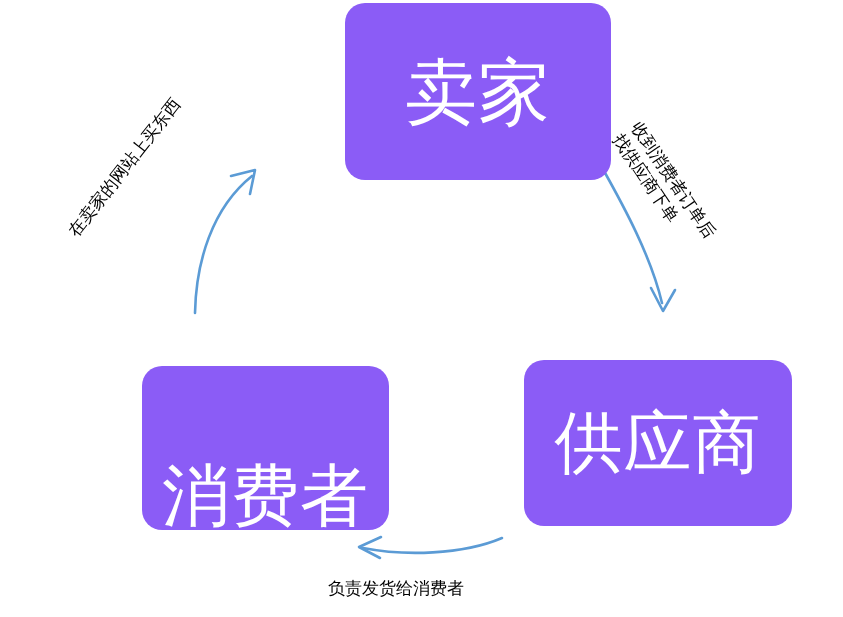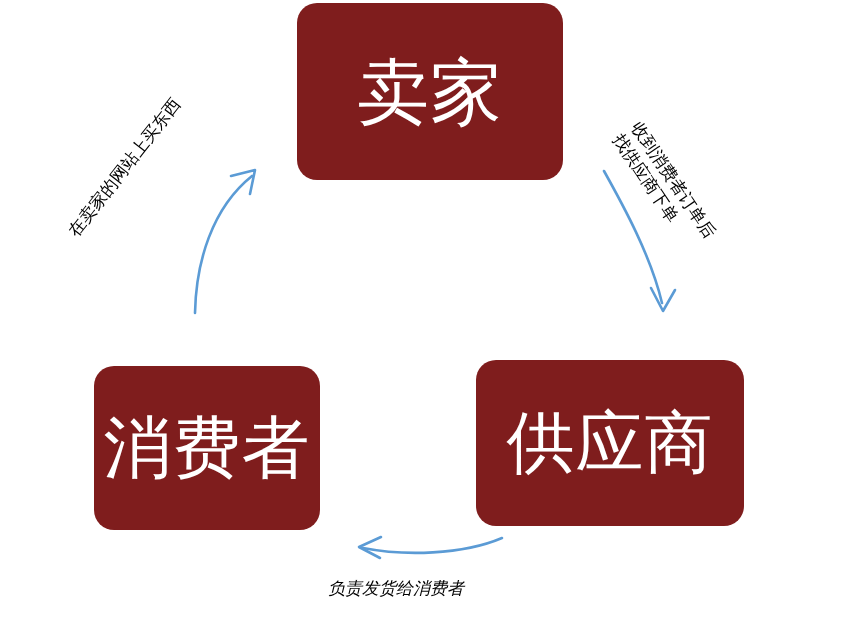--- a/index.html
+++ b/index.html
@@ -12,44 +12,46 @@
   }
   #canvas {
     position: relative;
     width: 843px;
     height: 617px;
     background: #ffffff;
     overflow: hidden;
   }
   .node {
     position: absolute;
-    background: #7f1d1d;
+    background: #8b5cf6;
     border-radius: 20px;
     display: flex;
     align-items: center;
     justify-content: center;
     color: #ffffff;
     letter-spacing: 1px;
     line-height: 1;
     white-space: nowrap;
     user-select: none;
+    margin-left: 48px;
   }
   #node-seller {
     left: 297px;
     top: 3px;
     width: 266px;
     height: 177px;
     font-size: 72px;
   }
   #node-consumer {
     left: 94px;
     top: 366px;
-    width: 226px;
+    width: 247px;
     height: 164px;
     font-size: 68px;
+    align-items: flex-end;
   }
   #node-supplier {
     left: 476px;
     top: 360px;
     width: 268px;
     height: 166px;
     font-size: 68px;
   }
   .arrows {
     position: absolute;
@@ -75,21 +77,20 @@
   }
   #label-seller-to-supplier {
     left: 644px;
     top: 118px;
     transform: rotate(56deg);
     transform-origin: left top;
   }
   #label-supplier-to-consumer {
     left: 328px;
     top: 578px;
-    font-style: italic;
   }
 </style>
 </head>
 <body>
 
 <div id="canvas">
 
   <svg class="arrows" viewBox="0 0 843 617" width="843" height="617" xmlns="http://www.w3.org/2000/svg">
     <g fill="none" stroke="#5B9BD5" stroke-width="2.6" stroke-linecap="round" stroke-linejoin="round">
       <path d="M 195 313 C 196 262 212 208 252 176"></path>

